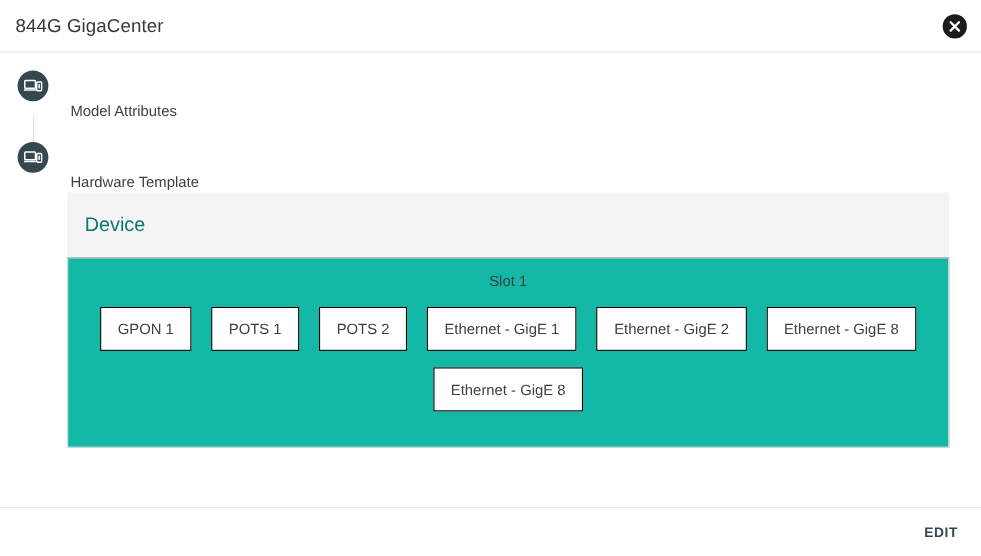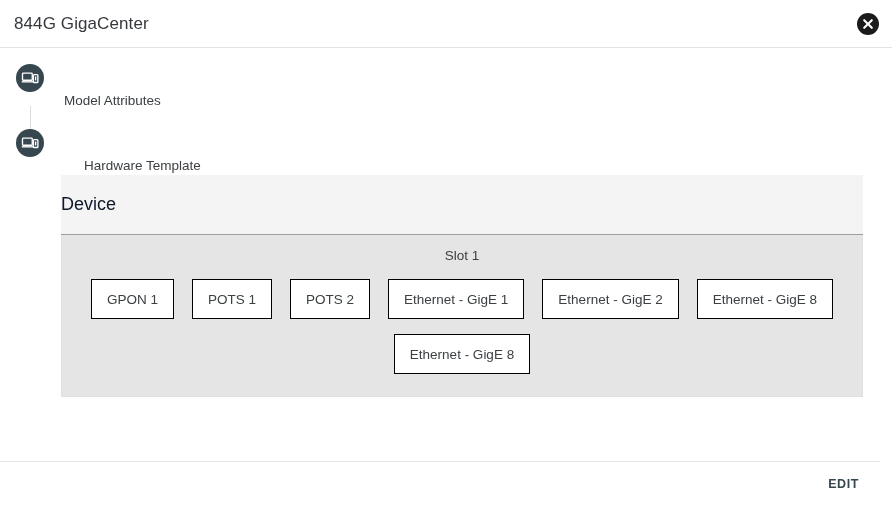--- a/index.html
+++ b/index.html
@@ -52,21 +52,21 @@
     position: relative;
     padding: 14px 0 6px 0;
   }
   .step {
     display: flex;
     align-items: center;
     height: 32px;
     padding-left: 16px;
     position: relative;
   }
-  .step + .step { margin-top: 33px; gap: 20px; }
+  .step + .step { margin-top: 33px; }
   .step-icon {
     width: 28px;
     height: 28px;
     border-radius: 50%;
     background: #37474f;
     display: flex;
     align-items: center;
     justify-content: center;
     flex: 0 0 auto;
     z-index: 2;
@@ -94,32 +94,32 @@
   }
   .device-header {
     background: #f4f4f4;
     border-bottom: 1px solid #9e9e9e;
     height: 60px;
     display: flex;
     align-items: center;
     box-sizing: border-box;
   }
   .device-header-title {
-    margin-left: 0;
+    margin-left: 16px;
     font-size: 18px;
-    color: #0f172a;
+    color: #0f766e;
     font-weight: 400;
   }
 
   .slot-box {
     border: 1px solid #e0e0e0;
     border-top: none;
     box-sizing: border-box;
-    padding: 10px 0 22px 0;
-    background: #e5e5e5;
+    padding: 10px 0 32px 0;
+    background: #14b8a6;
   }
   .slot-title {
     text-align: center;
     font-size: 13.5px;
     color: #3c4043;
     margin: 3px 0 16px 0;
   }
   .ports-row {
     display: flex;
     justify-content: center;
@@ -140,21 +140,21 @@
     font-size: 13.5px;
     color: #3c4043;
     background: #ffffff;
     white-space: nowrap;
   }
 
   
   .footer {
     position: absolute;
     left: 0;
-    right: 12px;
+    right: 0;
     bottom: 0;
     height: 44px;
     border-top: 1px solid #e4e4e4;
     box-sizing: border-box;
     display: flex;
     align-items: center;
     justify-content: flex-end;
   }
   .edit-button {
     margin-right: 19px;

